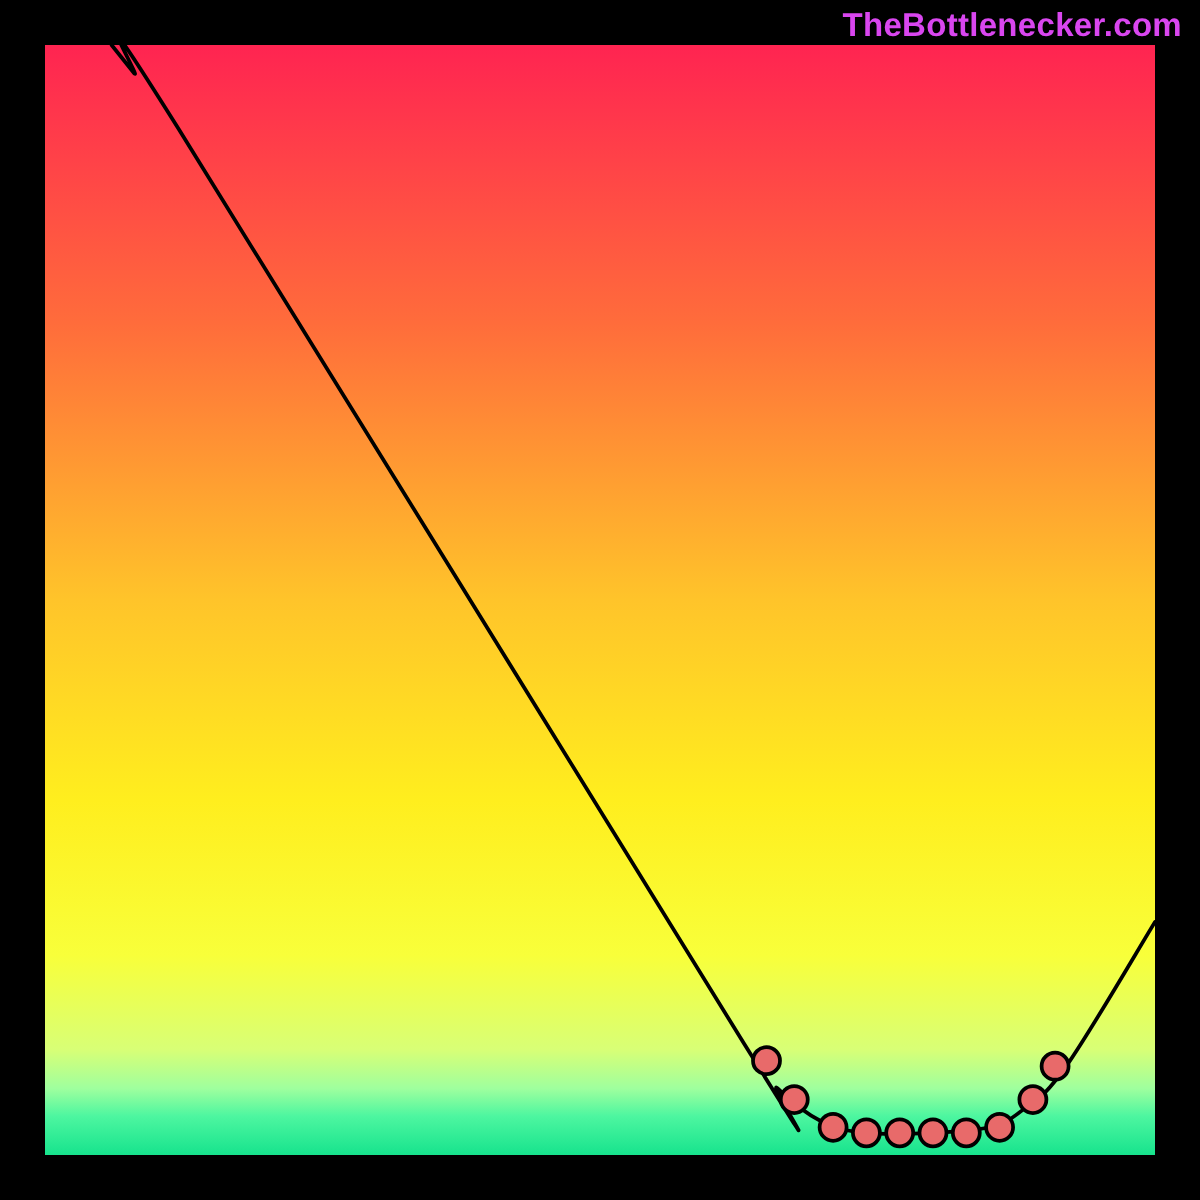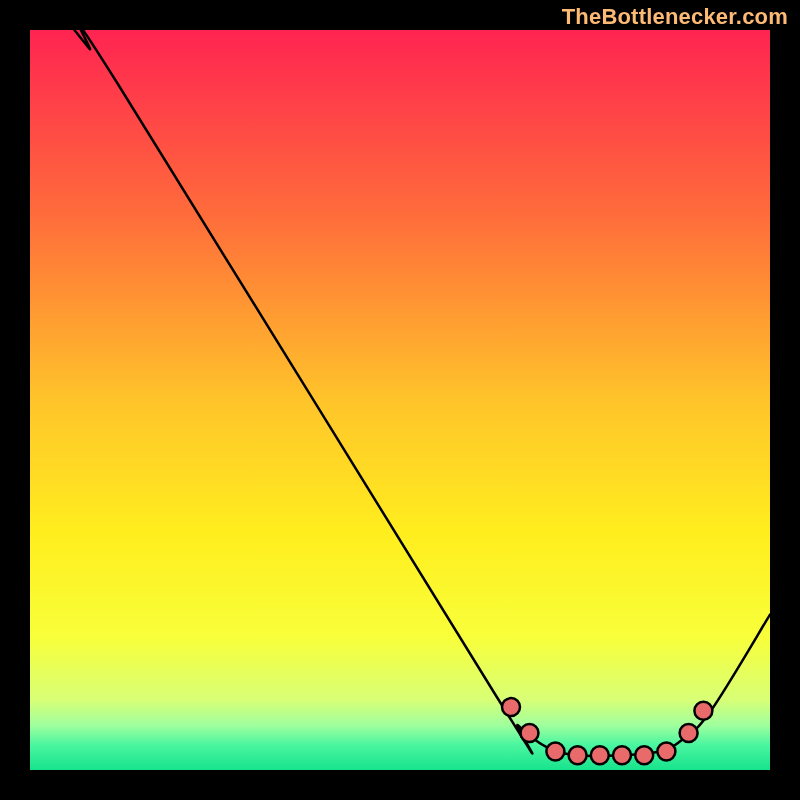--- a/index.html
+++ b/index.html
@@ -14,21 +14,21 @@
   .chart-frame {
     position: relative;
     width: 800px;
     height: 800px;
     background: #000;
   }
   .watermark {
     position: absolute;
     top: 4px;
     right: 12px;
-    color: #fdba74;
+    color: #d946ef;
     font-size: 22px;
     font-weight: 600;
     letter-spacing: 0.2px;
     z-index: 5;
   }
   .plot-area {
     position: absolute;
     left: 30px;
     top: 30px;
     width: 740px;

